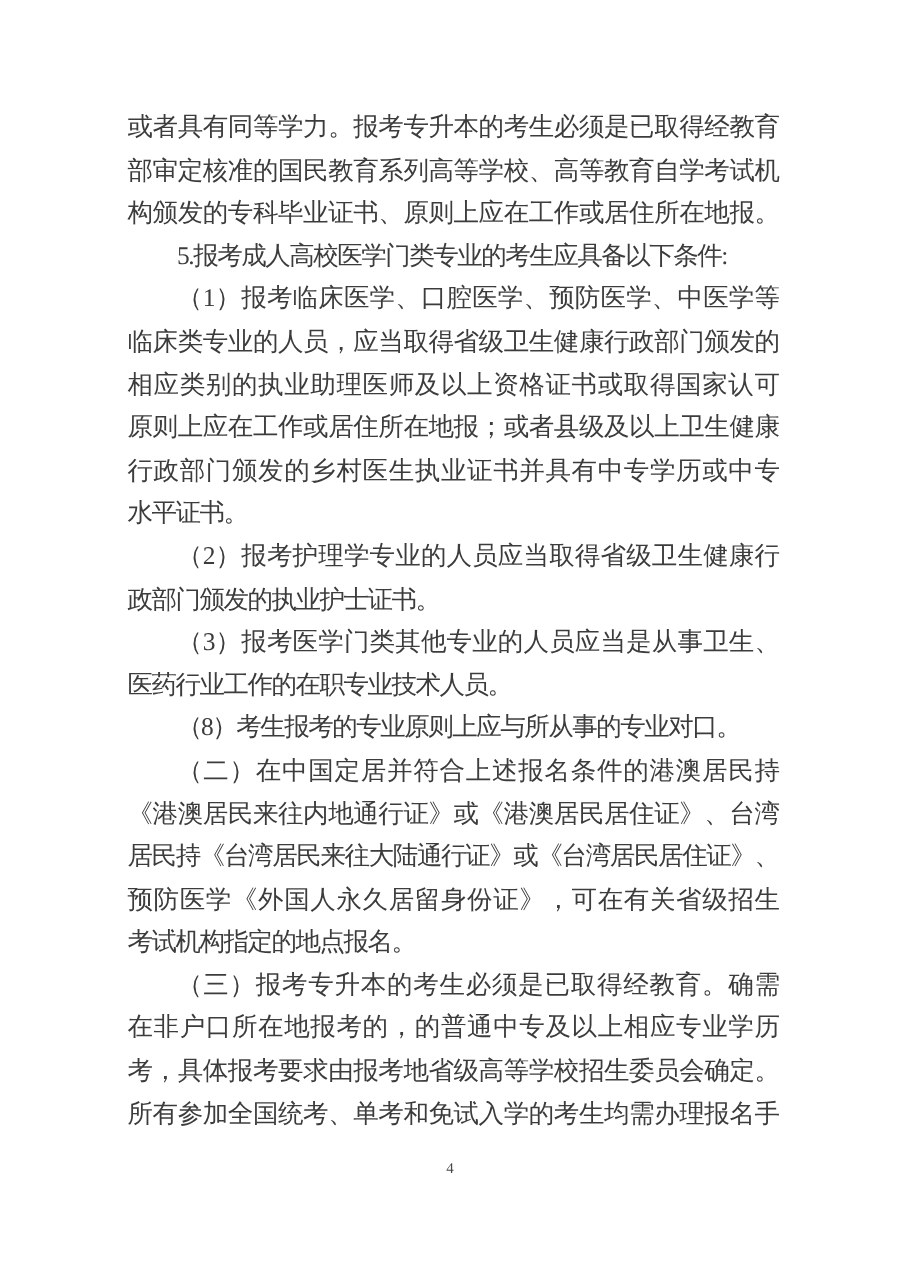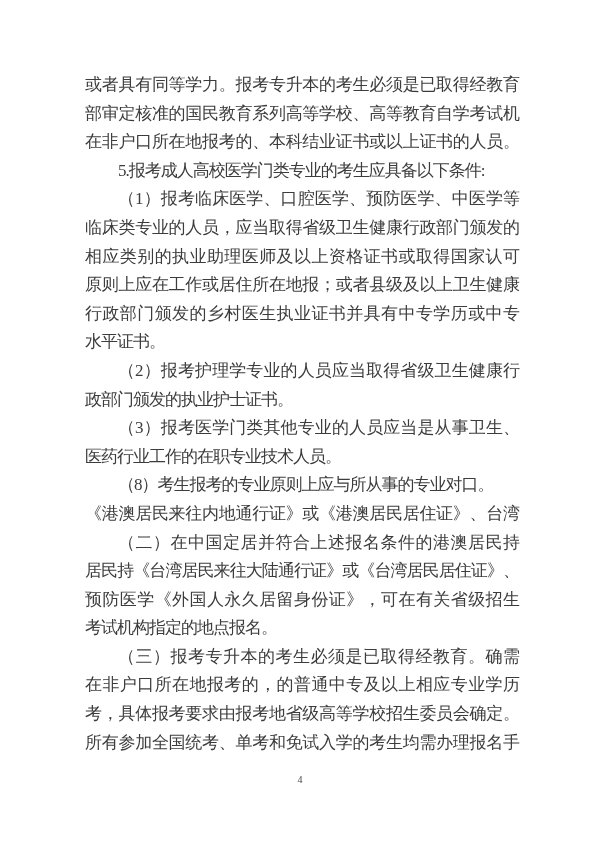--- a/index.html
+++ b/index.html
@@ -57,35 +57,35 @@
     letter-spacing: 0;
   }
 </style>
 </head>
 <body>
 
 <div class="page">
   <div class="doc-body">
       <div class="line full">或者具有同等学力。报考专升本的考生必须是已取得经教育</div>
       <div class="line full">部审定核准的国民教育系列高等学校、高等教育自学考试机</div>
-      <div class="line full">在非户口所在地报考的、本科结业证书或以上证书的人员。</div>
+      <div class="line full">构颁发的专科毕业证书、原则上应在工作或居住所在地报。</div>
       <div class="line indent">5.报考成人高校医学门类专业的考生应具备以下条件:</div>
       <div class="line full indent">（1）报考临床医学、口腔医学、预防医学、中医学等</div>
       <div class="line full">临床类专业的人员，应当取得省级卫生健康行政部门颁发的</div>
       <div class="line full">相应类别的执业助理医师及以上资格证书或取得国家认可</div>
       <div class="line full">原则上应在工作或居住所在地报；或者县级及以上卫生健康</div>
       <div class="line full">行政部门颁发的乡村医生执业证书并具有中专学历或中专</div>
       <div class="line">水平证书。</div>
       <div class="line full indent">（2）报考护理学专业的人员应当取得省级卫生健康行</div>
       <div class="line">政部门颁发的执业护士证书。</div>
       <div class="line full indent">（3）报考医学门类其他专业的人员应当是从事卫生、</div>
       <div class="line">医药行业工作的在职专业技术人员。</div>
       <div class="line indent">（8）考生报考的专业原则上应与所从事的专业对口。</div>
+      <div class="line full indent">（二）在中国定居并符合上述报名条件的港澳居民持</div>
       <div class="line full">《港澳居民来往内地通行证》或《港澳居民居住证》、台湾</div>
-      <div class="line full indent">（二）在中国定居并符合上述报名条件的港澳居民持</div>
       <div class="line full">居民持《台湾居民来往大陆通行证》或《台湾居民居住证》、</div>
       <div class="line full">预防医学《外国人永久居留身份证》，可在有关省级招生</div>
       <div class="line">考试机构指定的地点报名。</div>
       <div class="line full indent">（三）报考专升本的考生必须是已取得经教育。确需</div>
       <div class="line full">在非户口所在地报考的，的普通中专及以上相应专业学历</div>
       <div class="line full">考，具体报考要求由报考地省级高等学校招生委员会确定。</div>
       <div class="line full">所有参加全国统考、单考和免试入学的考生均需办理报名手</div>
     </div>
   <div class="pageno">4</div>
 </div>

